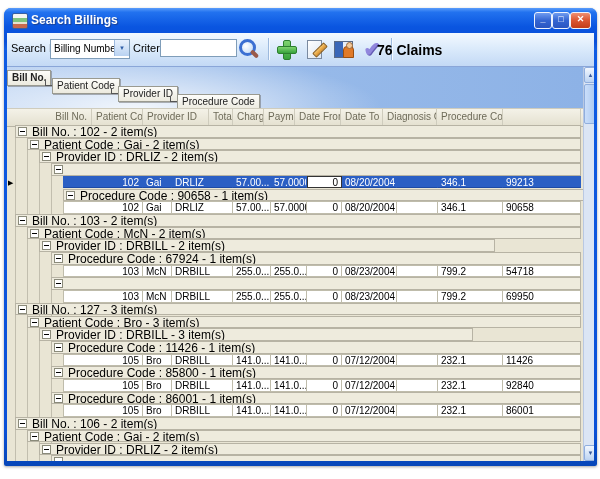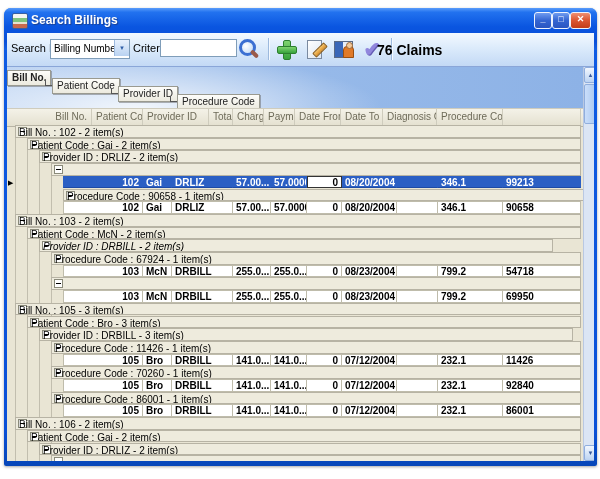--- a/index.html
+++ b/index.html
@@ -71,22 +71,22 @@
           background:linear-gradient(180deg,#f4f2e8,#e4e0cf);border-top:1px solid #cfccbd;border-bottom:1px solid #b7b3a4;}
   .hcell{position:absolute;top:0;height:16px;line-height:16px;color:#6e6b59;font-size:10px;
           border-right:1px solid #cfccbd;padding:0 4px;box-sizing:border-box;white-space:nowrap;overflow:hidden;}
   .hcell.r{text-align:right;}
   .guide{position:absolute;top:58px;bottom:0;width:1px;background:#c2beae;}
   .rows{position:absolute;left:0;top:0;width:587px;height:394px;}
   .grow{position:absolute;height:12.7px;background:#eeebdd;border:1px solid #b7b3a4;box-sizing:border-box;
         line-height:11px;white-space:nowrap;overflow:hidden;}
   .minus{position:absolute;left:2px;top:1px;width:9px;height:9px;background:
         linear-gradient(#000,#000) center/5px 1px no-repeat,#fff;border:1px solid #8a8a7a;box-sizing:border-box;}
-  .glabel{position:absolute;left:3px;top:1px;font-size:10px;color:#000;}
-  .drow{position:absolute;height:18px;display:flex;box-sizing:border-box;font-weight:bold;}
+  .glabel{position:absolute;left:16px;top:1px;font-size:12px;color:#000;}
+  .drow{position:absolute;height:18px;display:flex;box-sizing:border-box;}
   .cell{display:block;height:12.7px;line-height:12px;background:#fff;border-right:1px solid #bfbcab;border-bottom:1px solid #bfbcab;
         border-top:1px solid #bfbcab;box-sizing:border-box;padding:0 3px;white-space:nowrap;overflow:hidden;font-size:10px;color:#000;}
   .cell:first-child{border-left:1px solid #bfbcab;}
   .cell.ar{text-align:right;}
   .drow.sel .cell{background:#2b5fc4;color:#fff;border-color:#2b5fc4;border-bottom-color:#1d4aa5;}
   .drow.sel .cell.editcell{background:#fff;color:#000;border:1px solid #333;}
   .selarrow{position:absolute;left:1px;width:7px;color:#000;font-size:7px;line-height:12px;}
   
   .vscroll{position:absolute;left:576px;top:0;width:13px;height:394px;background:#dbe5f4;border-left:1px solid #b9c8e2;}
   .sbtn{position:absolute;left:0;width:13px;height:16px;background:linear-gradient(180deg,#f2f7fe,#bcd3f2);
@@ -214,21 +214,21 @@
             <span class="cell" style="width: 78px;">90658</span>
           </div>
           <div class="grow" style="top: 146.9px; left: 8px; width: 566px;">
             <span class="minus"></span>
             <span class="glabel">Bill No. : 103 - 2 item(s)</span>
           </div>
           <div class="grow" style="top: 159.6px; left: 20px; width: 554px;">
             <span class="minus"></span>
             <span class="glabel">Patient Code : McN - 2 item(s)</span>
           </div>
-          <div class="grow" style="top: 172.3px; left: 32px; width: 514px; font-style: italic;">
+          <div class="grow" style="top: 172.3px; left: 32px; width: 456px;">
             <span class="minus"></span>
             <span class="glabel">Provider ID : DRBILL - 2 item(s)</span>
           </div>
           <div class="grow" style="top: 185px; left: 44px; width: 530px;">
             <span class="minus"></span>
             <span class="glabel">Procedure Code : 67924 - 1 item(s)</span>
           </div>
           <div class="drow" style="top: 197.7px; left: 56px; width: 518px;">
             <span class="cell ar" style="width: 80px;">103</span>
             <span class="cell" style="width: 29px;">McN</span>
@@ -251,27 +251,27 @@
             <span class="cell" style="width: 38px;">255.0...</span>
             <span class="cell" style="width: 36px;">255.0...</span>
             <span class="cell ar" style="width: 35px;">0</span>
             <span class="cell" style="width: 55px;">08/23/2004</span>
             <span class="cell" style="width: 41px;"></span>
             <span class="cell" style="width: 65px;">799.2</span>
             <span class="cell" style="width: 78px;">69950</span>
           </div>
           <div class="grow" style="top: 235.8px; left: 8px; width: 566px;">
             <span class="minus"></span>
-            <span class="glabel">Bill No. : 105 - 3 item(s)</span>
+            <span class="glabel">Bill No. : 127 - 3 item(s)</span>
           </div>
           <div class="grow" style="top: 248.5px; left: 20px; width: 554px; padding-left: 13px;">
             <span class="minus"></span>
             <span class="glabel">Patient Code : Bro - 3 item(s)</span>
           </div>
-          <div class="grow" style="top: 261.2px; left: 32px; width: 534px;">
+          <div class="grow" style="top: 261.2px; left: 32px; width: 434px;">
             <span class="minus"></span>
             <span class="glabel">Provider ID : DRBILL - 3 item(s)</span>
           </div>
           <div class="grow" style="top: 273.9px; left: 44px; width: 530px;">
             <span class="minus"></span>
             <span class="glabel">Procedure Code : 11426 - 1 item(s)</span>
           </div>
           <div class="drow" style="top: 286.6px; left: 56px; width: 518px;">
             <span class="cell ar" style="width: 80px;">105</span>
             <span class="cell" style="width: 29px;">Bro</span>
@@ -279,21 +279,21 @@
             <span class="cell" style="width: 38px;">141.0...</span>
             <span class="cell" style="width: 36px;">141.0...</span>
             <span class="cell ar" style="width: 35px;">0</span>
             <span class="cell" style="width: 55px;">07/12/2004</span>
             <span class="cell" style="width: 41px;"></span>
             <span class="cell" style="width: 65px;">232.1</span>
             <span class="cell" style="width: 78px;">11426</span>
           </div>
           <div class="grow" style="top: 299.3px; left: 44px; width: 530px;">
             <span class="minus"></span>
-            <span class="glabel">Procedure Code : 70260 - 1 item(s)</span>
+            <span class="glabel">Procedure Code : 85800 - 1 item(s)</span>
           </div>
           <div class="drow" style="top: 312px; left: 56px; width: 518px;">
             <span class="cell ar" style="width: 80px;">105</span>
             <span class="cell" style="width: 29px;">Bro</span>
             <span class="cell" style="width: 61px;">DRBILL</span>
             <span class="cell" style="width: 38px;">141.0...</span>
             <span class="cell" style="width: 36px;">141.0...</span>
             <span class="cell ar" style="width: 35px;">0</span>
             <span class="cell" style="width: 55px;">07/12/2004</span>
             <span class="cell" style="width: 41px;"></span>

